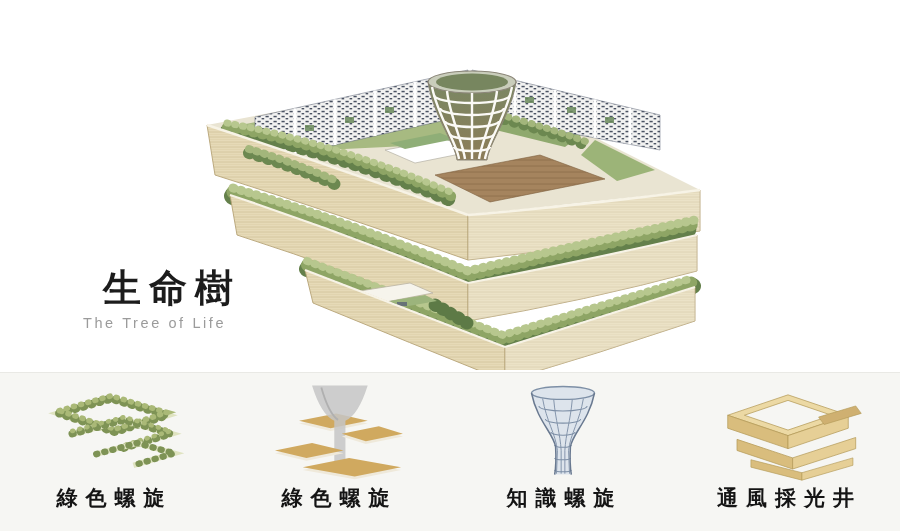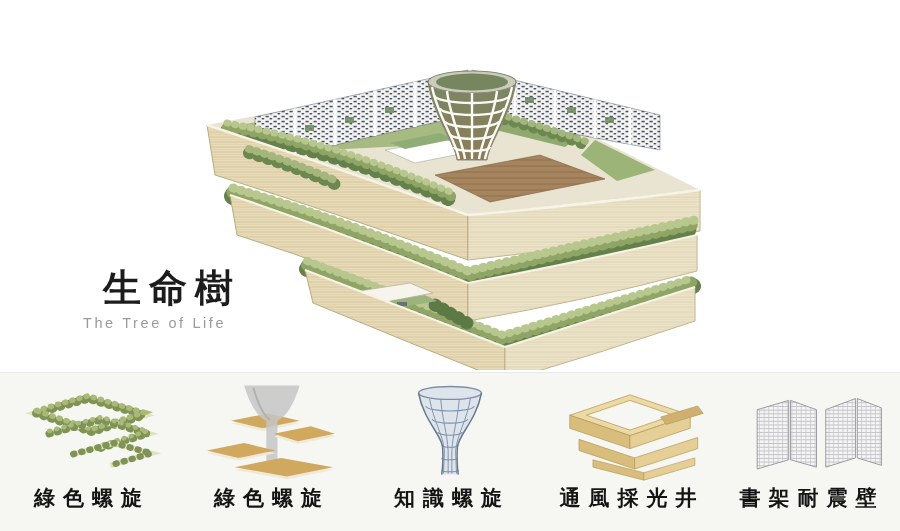--- a/index.html
+++ b/index.html
@@ -227,32 +227,14 @@
         <polygon points="118,40 158,28 164,36 124,48" fill="#cfb071" stroke="#b49a58" stroke-width="0.7"></polygon>
         <polygon points="30,64 90,84 90,96 30,76" fill="#d9bd7d" stroke="#b49a58" stroke-width="0.8"></polygon>
         <polygon points="90,84 158,62 158,74 90,96" fill="#e6cf96" stroke="#b49a58" stroke-width="0.8"></polygon>
         <polygon points="45,86 100,100 100,108 45,94" fill="#d9bd7d" stroke="#b49a58" stroke-width="0.7"></polygon>
         <polygon points="100,100 155,84 155,92 100,108" fill="#e6cf96" stroke="#b49a58" stroke-width="0.7"></polygon>
       </svg>
     </div>
     <div class="feature-label">通風採光井</div>
   </div>
 
-  <div class="feature">
-    <div class="feature-art">
-      <svg width="170" height="102" viewBox="0 0 170 110">
-        <defs>
-          <pattern id="sgrid" width="5" height="4" patternUnits="userSpaceOnUse">
-            <rect width="5" height="4" fill="#f4f4f4"></rect>
-            <line x1="0" y1="0.5" x2="5" y2="0.5" stroke="#b4b4ba" stroke-width="0.8"></line>
-            <line x1="0.5" y1="0" x2="0.5" y2="4" stroke="#c6c6cc" stroke-width="0.8"></line>
-          </pattern>
-        </defs>
-        <polygon points="28,32 62,22 62,86 28,96" fill="url(#sgrid)" stroke="#96969c" stroke-width="1"></polygon>
-        <polygon points="64,22 92,32 92,94 64,86" fill="url(#sgrid)" stroke="#96969c" stroke-width="1"></polygon>
-        <polygon points="102,32 134,20 134,84 102,94" fill="url(#sgrid)" stroke="#96969c" stroke-width="1"></polygon>
-        <polygon points="136,20 162,30 162,92 136,84" fill="url(#sgrid)" stroke="#96969c" stroke-width="1"></polygon>
-      </svg>
-    </div>
-    <div class="feature-label">書架耐震壁</div>
-  </div>
 
 </div>
 
 </body></html>

